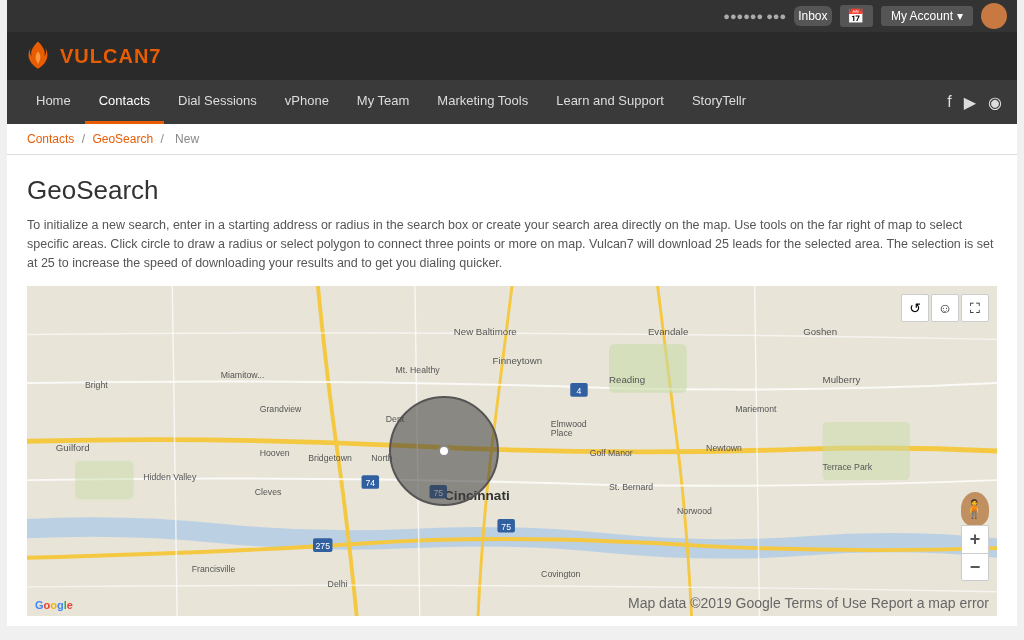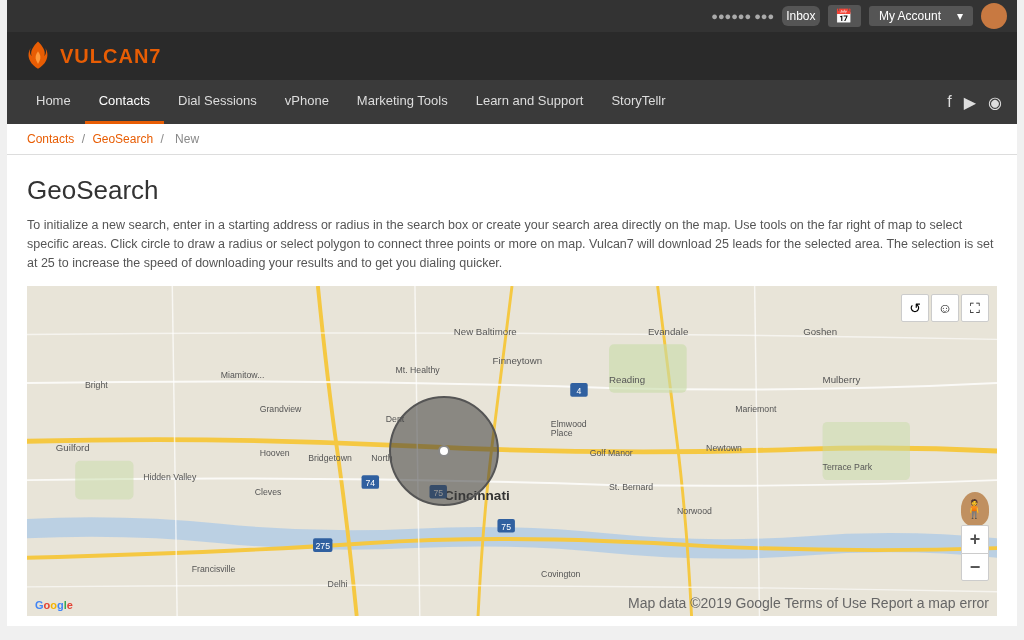--- a/index.html
+++ b/index.html
@@ -43,21 +43,21 @@
     .utility-bar .account-btn {
       background: #555;
       color: #fff;
       border: none;
       padding: 3px 10px;
       border-radius: 3px;
       cursor: pointer;
       font-size: 12px;
       display: flex;
       align-items: flex-end;
-      gap: 16px;
+      gap: 4px;
     }
     .avatar {
       width: 26px;
       height: 26px;
       border-radius: 50%;
       background: #c87941;
       display: inline-block;
     }
 
     
@@ -353,20 +353,21 @@
       </span>
     </div>
   </div>
 
   <div class="nav-bar">
     <div class="nav-links">
       <a class="nav-link">Home</a>
       <a class="nav-link active">Contacts</a>
       <a class="nav-link">Dial Sessions</a>
       <a class="nav-link">vPhone</a>
+      <a class="nav-link">My Team</a>
       <a class="nav-link">Marketing Tools</a>
       <a class="nav-link">Learn and Support</a>
       <a class="nav-link">StoryTellr</a>
     </div>
     <div class="nav-social">
       <span class="social-icon">f</span>
       <span class="social-icon">▶</span>
       <span class="social-icon">◉</span>
     </div>
   </div>

